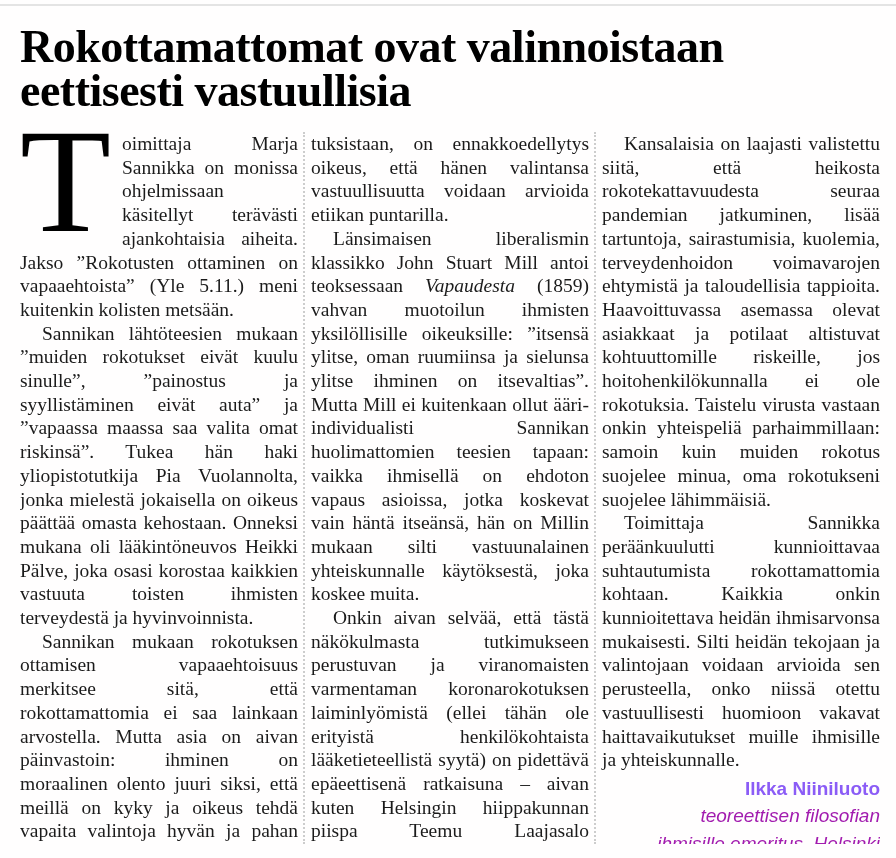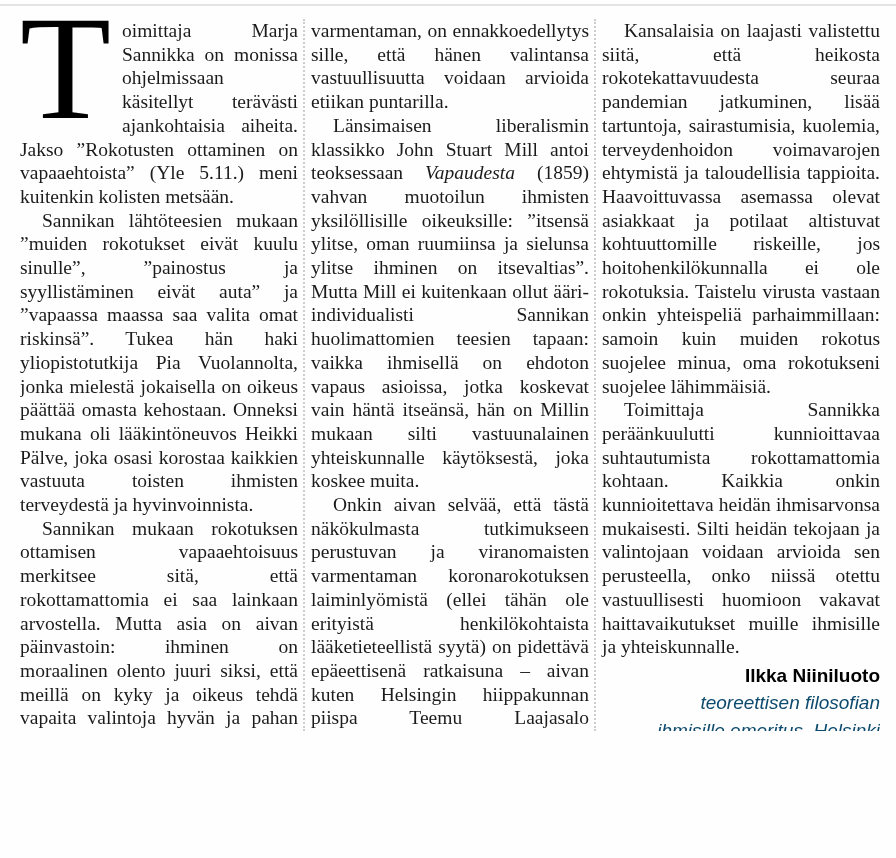--- a/index.html
+++ b/index.html
@@ -62,48 +62,52 @@
   }
   .signature{
     margin-top:3px;
     text-align:right;
     font-family:"Liberation Sans", sans-serif;
   }
   .sig-name{
     font-weight:bold;
     font-size:19px;
     line-height:27px;
-    color:#000000;
+    color:#8b5cf6;
   }
   .sig-role{
     font-style:italic;
     font-size:19px;
     line-height:28px;
-    color:#0c4a6e;
+    color:#a21caf;
   }
 </style>
 </head>
 <body>
 
 <div class="page">
   <div class="top-rule"></div>
 
+  <h1 class="headline">
+    <span class="title-line">Rokottamattomat ovat valinnoistaan</span>
+    <span class="title-line">eettisesti vastuullisia</span>
+  </h1>
 
   <div class="columns">
     <div class="col">
       <div>
           <p class="no-indent"><span class="dropcap">T</span>oimittaja Marja Sannikka on monissa ohjelmissaan käsitellyt terävästi ajankohtaisia aiheita. Jakso ”Rokotusten ottaminen on vapaaehtoista” (Yle 5.11.) meni kuitenkin kolisten metsään.</p>
           <p>Sannikan lähtöteesien mukaan ”muiden rokotukset eivät kuulu sinulle”, ”painostus ja syyllistäminen eivät auta” ja ”vapaassa maassa saa valita omat riskinsä”. Tukea hän haki yliopistotutkija Pia Vuolannolta, jonka mielestä jokaisella on oikeus päättää omasta kehostaan. Onneksi mukana oli lääkintöneuvos Heikki Pälve, joka osasi korostaa kaikkien vastuuta toisten ihmisten terveydestä ja hyvinvoinnista.</p>
           <p>Sannikan mukaan rokotuksen ottamisen vapaaehtoisuus merkitsee sitä, että rokottamattomia ei saa lainkaan arvostella. Mutta asia on aivan päinvastoin: ihminen on moraalinen olento juuri siksi, että meillä on kyky ja oikeus tehdä vapaita valintoja hyvän ja pahan välillä. Se, että ihminen saa itse päättää roko-</p>
         </div>
     </div>
     <div class="divider"></div>
     <div class="col">
       <div>
-          <p class="no-indent">varmentaman, on ennakkoedellytys sille, että hänen valintansa vastuullisuutta voidaan arvioida etiikan puntarilla.</p>
+          <p class="no-indent">tuksistaan, on ennakkoedellytys oikeus, että hänen valintansa vastuullisuutta voidaan arvioida etiikan puntarilla.</p>
           <p>Länsimaisen liberalismin klassikko John Stuart Mill antoi teoksessaan <i>Vapaudesta</i> (1859) vahvan muotoilun ihmisten yksilöllisille oikeuksille: ”itsensä ylitse, oman ruumiinsa ja sielunsa ylitse ihminen on itsevaltias”. Mutta Mill ei kuitenkaan ollut ääri-individualisti Sannikan huolimattomien teesien tapaan: vaikka ihmisellä on ehdoton vapaus asioissa, jotka koskevat vain häntä itseänsä, hän on Millin mukaan silti vastuunalainen yhteiskunnalle käytöksestä, joka koskee muita.</p>
           <p>Onkin aivan selvää, että tästä näkökulmasta tutkimukseen perustuvan ja viranomaisten varmentaman koronarokotuksen laiminlyömistä (ellei tähän ole erityistä henkilökohtaista lääketieteellistä syytä) on pidettävä epäeettisenä ratkaisuna – aivan kuten Helsingin hiippakunnan piispa Teemu Laajasalo mielipidekirjoituksessaan (19.10.) esitti.</p>
         </div>
     </div>
     <div class="divider"></div>
     <div class="col">
       <div>
           <p>Kansalaisia on laajasti valistettu siitä, että heikosta rokotekattavuudesta seuraa pandemian jatkuminen, lisää tartuntoja, sairastumisia, kuolemia, terveydenhoidon voimavarojen ehtymistä ja taloudellisia tappioita. Haavoittuvassa asemassa olevat asiakkaat ja potilaat altistuvat kohtuuttomille riskeille, jos hoitohenkilökunnalla ei ole rokotuksia. Taistelu virusta vastaan onkin yhteispeliä parhaimmillaan: samoin kuin muiden rokotus suojelee minua, oma rokotukseni suojelee lähimmäisiä.</p>
           <p>Toimittaja Sannikka peräänkuulutti kunnioittavaa suhtautumista rokottamattomia kohtaan. Kaikkia onkin kunnioitettava heidän ihmisarvonsa mukaisesti. Silti heidän tekojaan ja valintojaan voidaan arvioida sen perusteella, onko niissä otettu vastuullisesti huomioon vakavat haittavaikutukset muille ihmisille ja yhteiskunnalle.</p>
         </div>

